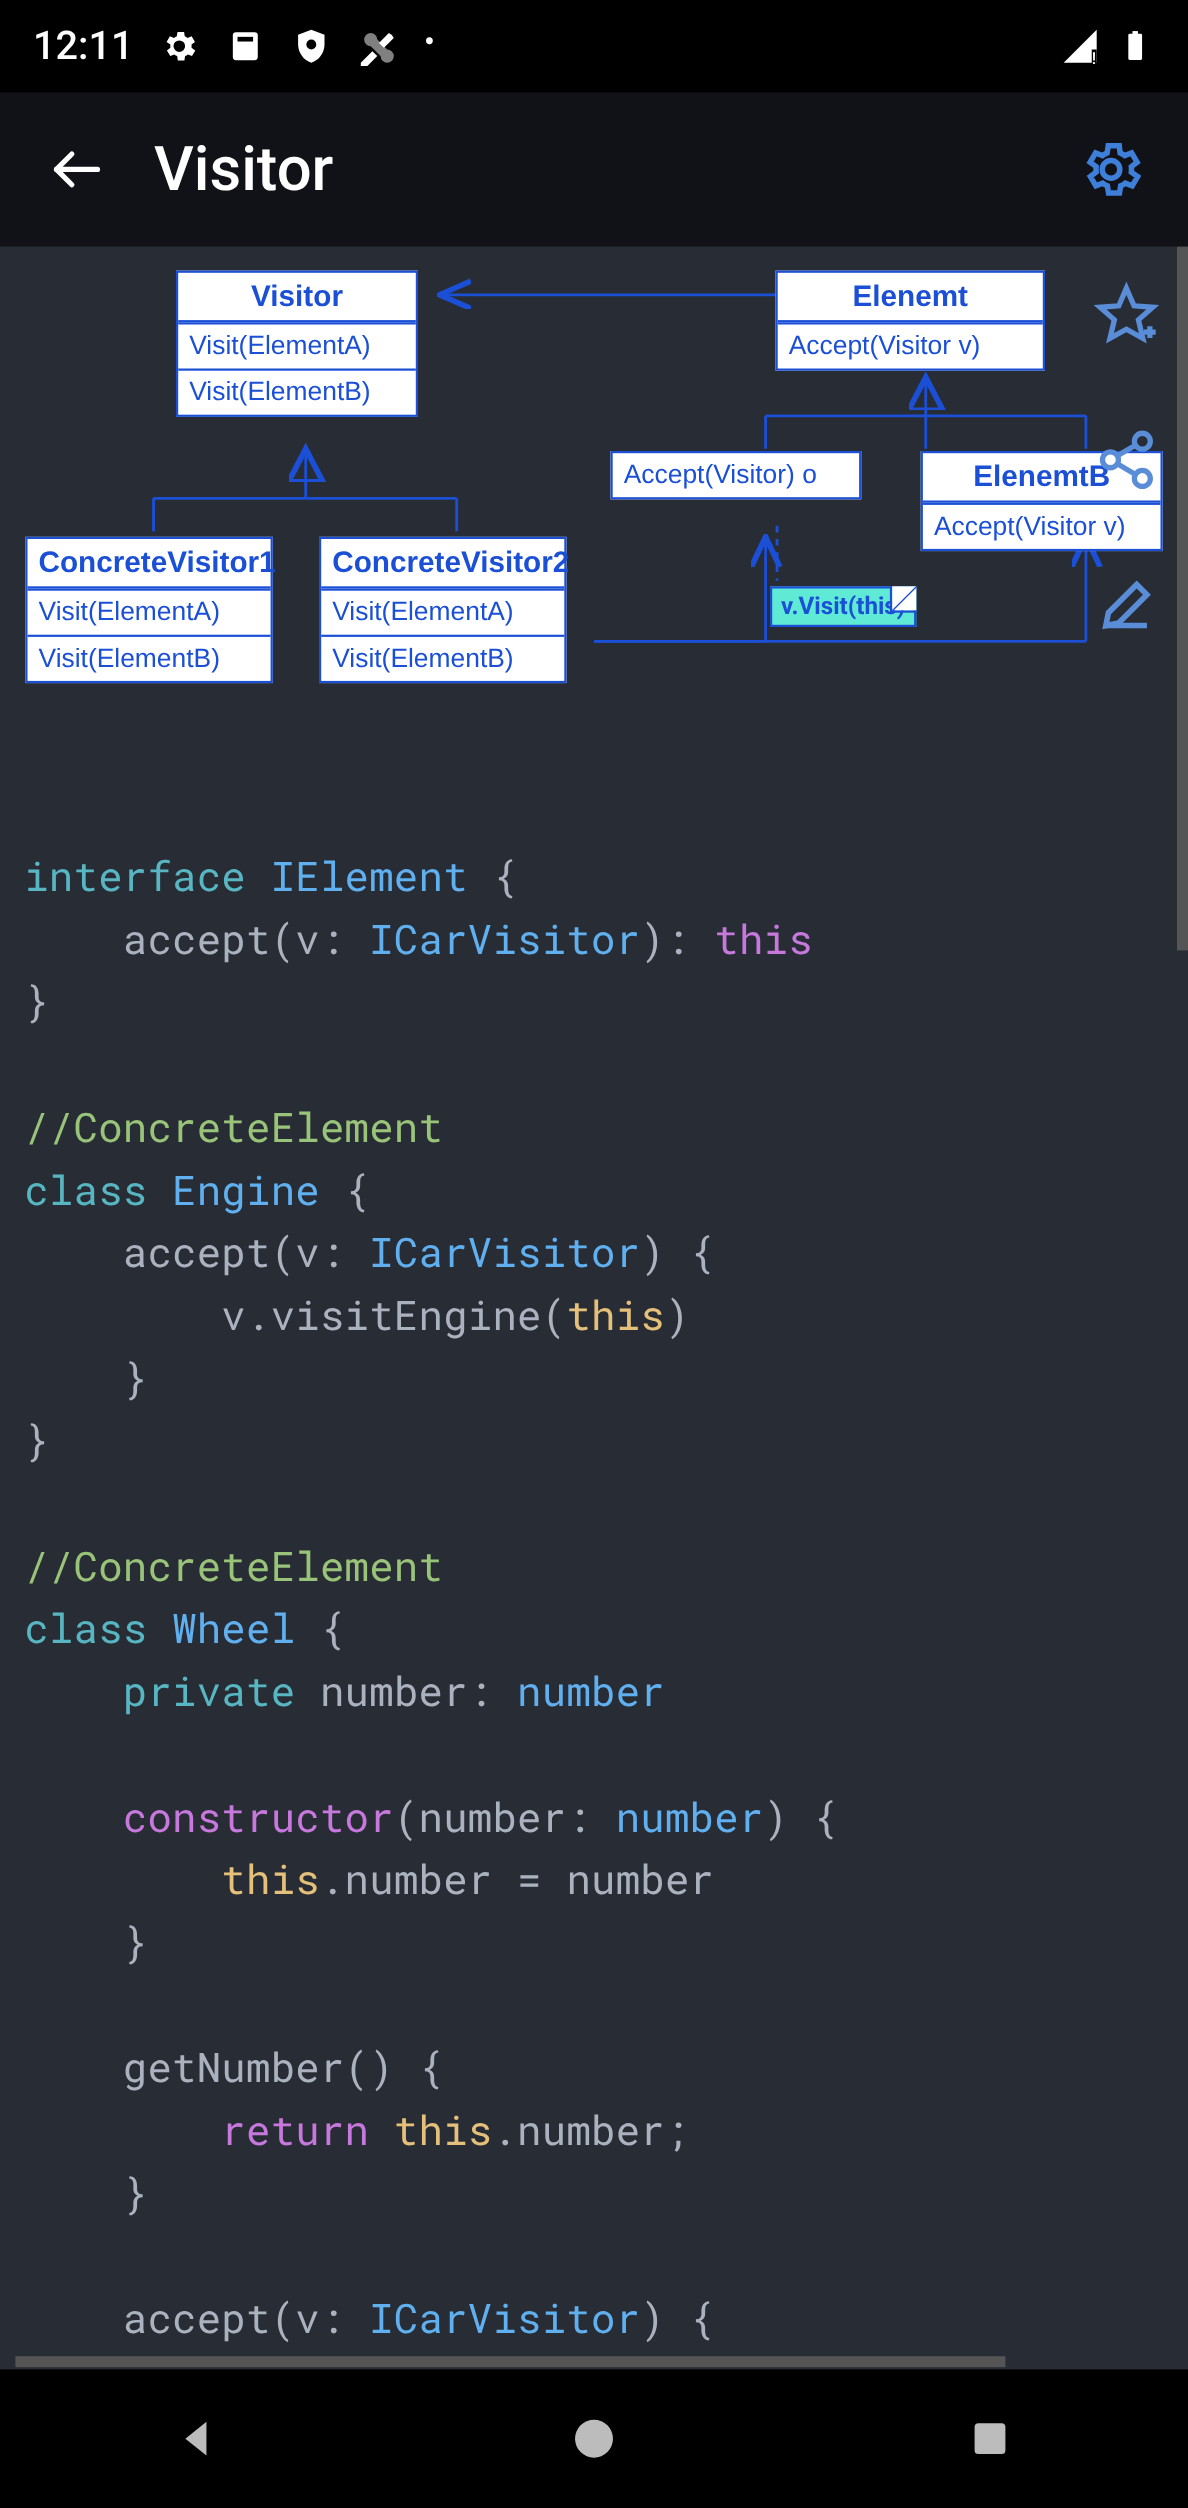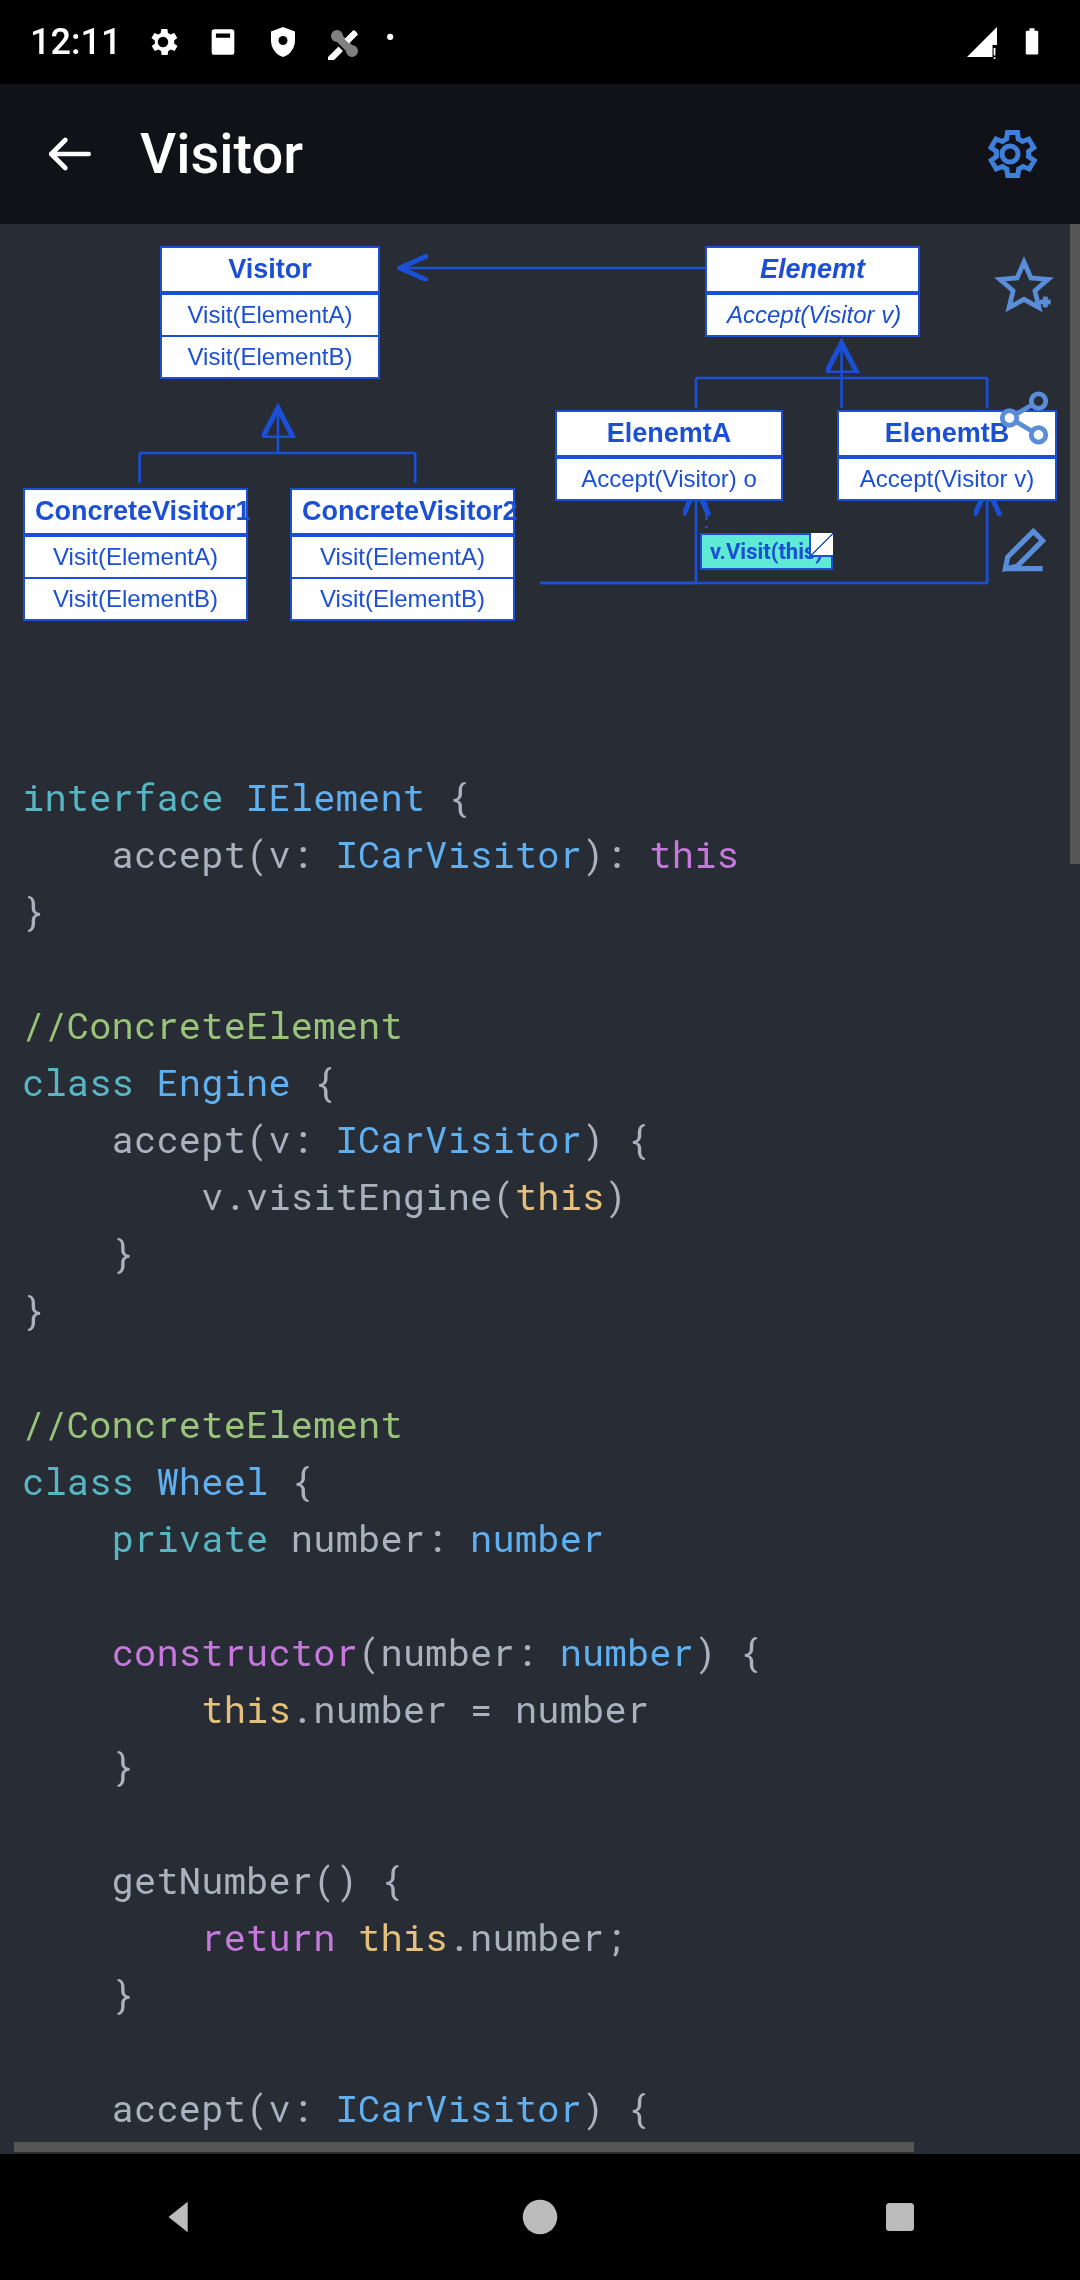--- a/index.html
+++ b/index.html
@@ -70,21 +70,21 @@
   .uml-box {
     position: absolute;
     background:#fff;
     color:#1a4fd6;
     border:2px solid #1a4fd6;
     font-family: Arial, sans-serif;
     font-weight:700;
     text-align:center;
   }
   .uml-header { border-bottom:2px solid #1a4fd6; padding:6px 10px; font-size:27px;}
-  .uml-row { border-top:2px solid #1a4fd6; padding:6px 20px; font-size:24px; font-weight:400; text-align:center; white-space:nowrap;}
+  .uml-row { border-top:2px solid #1a4fd6; padding:6px 10px; font-size:24px; font-weight:400; text-align:left; white-space:nowrap;}
   .uml-row:first-of-type{ border-top:none;}
 
   .floating-icons {
     position:absolute;
     right: 0;
     top: 12px;
     display:flex;
     flex-direction:column;
     gap:60px;
   }
@@ -252,39 +252,38 @@
         <line x1="930" y1="345" x2="930" y2="250" marker-end="url(#arrow)"></line>
       </g>
     </svg>
 
     <div class="uml-box" style="left:140px; top:8px; width:220px;">
       <div class="uml-header">Visitor</div>
       <div class="uml-row">Visit(ElementA)</div>
       <div class="uml-row">Visit(ElementB)</div>
     </div>
 
-    <div class="uml-box" style="left:685px; top:8px; width:215px;font-style:italic;">
+    <div class="uml-box" style="left:685px; top:8px; width:245px;">
       <div class="uml-header">Elenemt</div>
       <div class="uml-row">Accept(Visitor v)</div>
     </div>
 
     <div class="uml-box" style="left:3px; top:250px; width:225px;">
       <div class="uml-header">ConcreteVisitor1</div>
       <div class="uml-row">Visit(ElementA)</div>
       <div class="uml-row">Visit(ElementB)</div>
     </div>
 
     <div class="uml-box" style="left:270px; top:250px; width:225px;">
       <div class="uml-header">ConcreteVisitor2</div>
       <div class="uml-row">Visit(ElementA)</div>
       <div class="uml-row">Visit(ElementB)</div>
     </div>
 
     <div class="uml-box" style="left:535px; top:172px; width:228px;">
-      <div class="uml-header">ElenemtA</div>
       <div class="uml-row">Accept(Visitor) o</div>
     </div>
 
     <div class="uml-box" style="left:817px; top:172px; width:220px;">
       <div class="uml-header">ElenemtB</div>
       <div class="uml-row">Accept(Visitor v)</div>
     </div>
 
     <div class="note" style="left:680px; top:295px;">v.Visit(this)</div>
 

